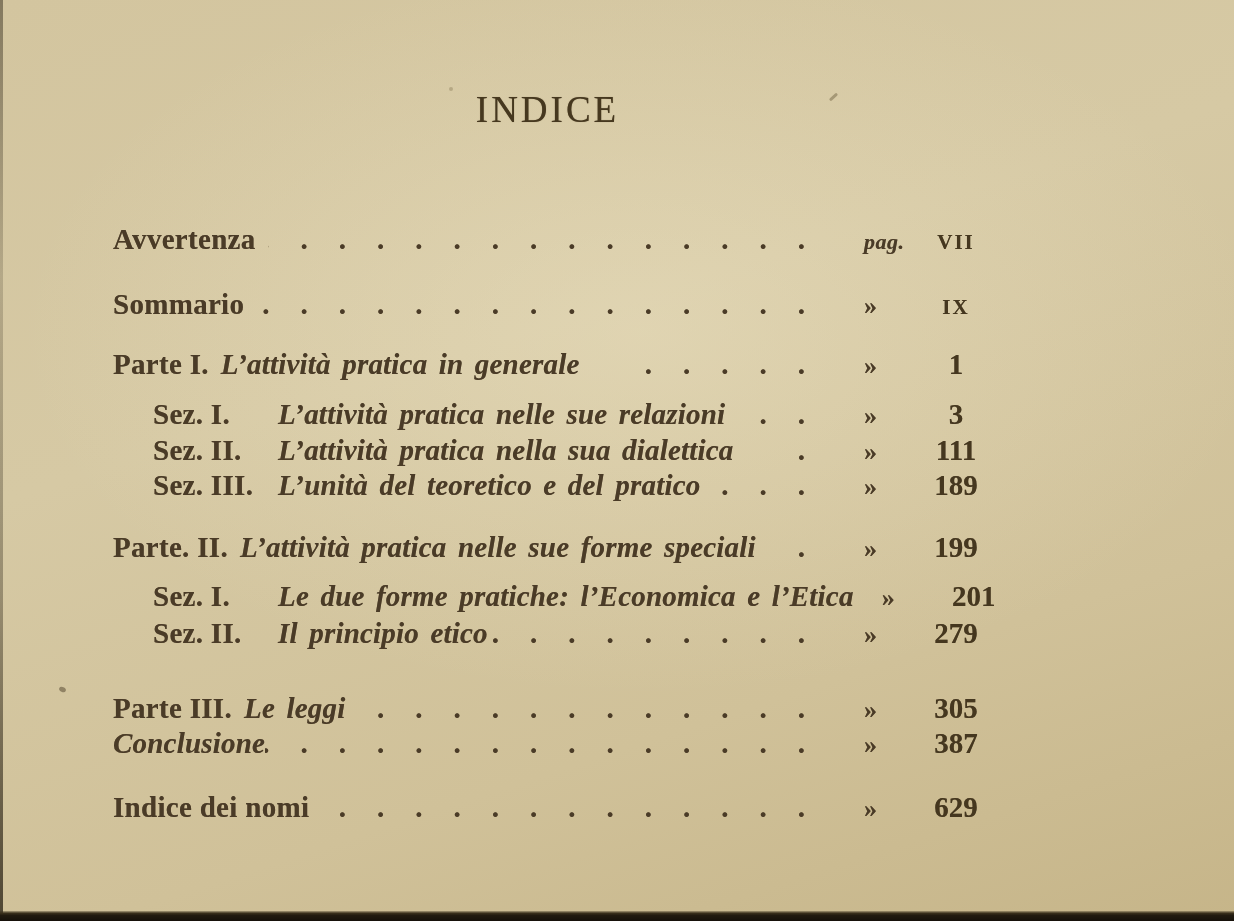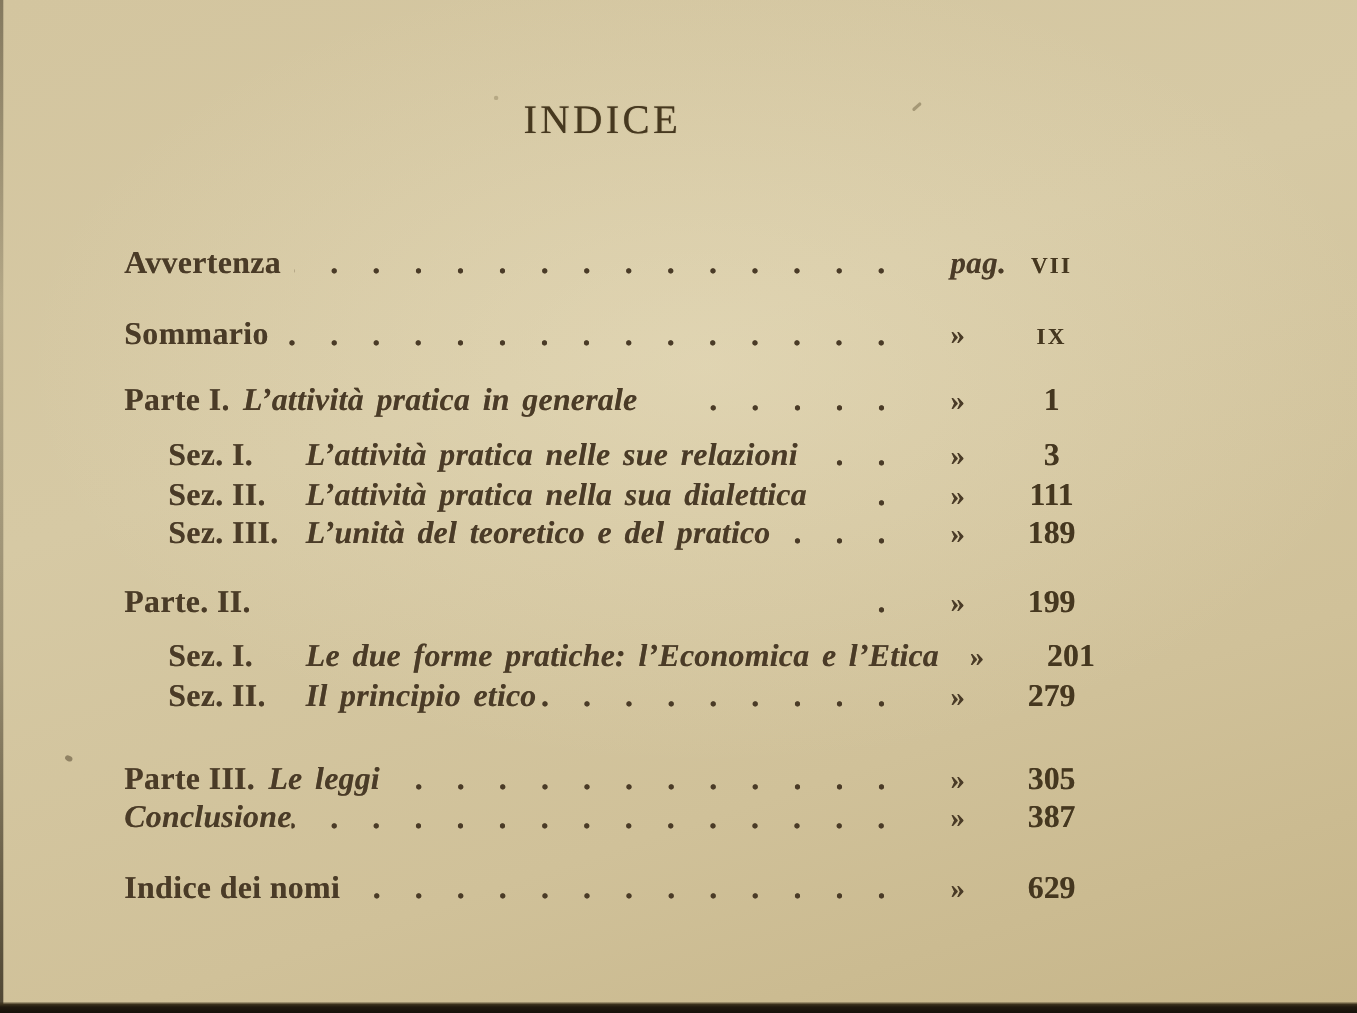--- a/index.html
+++ b/index.html
@@ -60,21 +60,21 @@
   .toc-row.main .label:not(:empty){margin-right:12px;}
   .label{letter-spacing:0.3px;}
   .title-i{font-style:italic;word-spacing:4px;letter-spacing:0.2px;}
   .dots{
     flex:1 1 0;min-width:0;overflow:hidden;
     direction:rtl;white-space:nowrap;
     letter-spacing:31px;padding-right:14px;
     font-size:29px;
   }
   .marker{flex:0 0 80px;box-sizing:border-box;padding-left:14px;font-size:26px;}
-  .marker.pag{font-style:italic;font-size:28px;letter-spacing:0.5px;}
+  .marker.pag{font-style:italic;font-size:22px;letter-spacing:0.5px;}
   .page{flex:0 0 52px;text-align:center;font-size:29px;color:#45371f;}
   .page.roman{font-size:21px;letter-spacing:2px;}
 </style>
 </head>
 <body>
 
 <div class="paper">
   <div class="title">INDICE</div>
 
   <div class="toc">
@@ -115,20 +115,21 @@
   </div>
       <div class="toc-row indent">
     <span class="label">Sez. III.</span>
     <span class="title-i">L’unità del teoretico e del pratico</span>
     <span class="dots">...</span>
     <span class="marker">»</span>
     <span class="page">189</span>
   </div>
       <div class="toc-row main">
     <span class="label">Parte. II.</span>
+    <span class="title-i">L’attività pratica nelle sue forme speciali</span>
     <span class="dots">.</span>
     <span class="marker">»</span>
     <span class="page">199</span>
   </div>
       <div class="toc-row indent">
     <span class="label">Sez. I.</span>
     <span class="title-i">Le due forme pratiche: l’Economica e l’Etica</span>
     <span class="dots"></span>
     <span class="marker">»</span>
     <span class="page">201</span>

